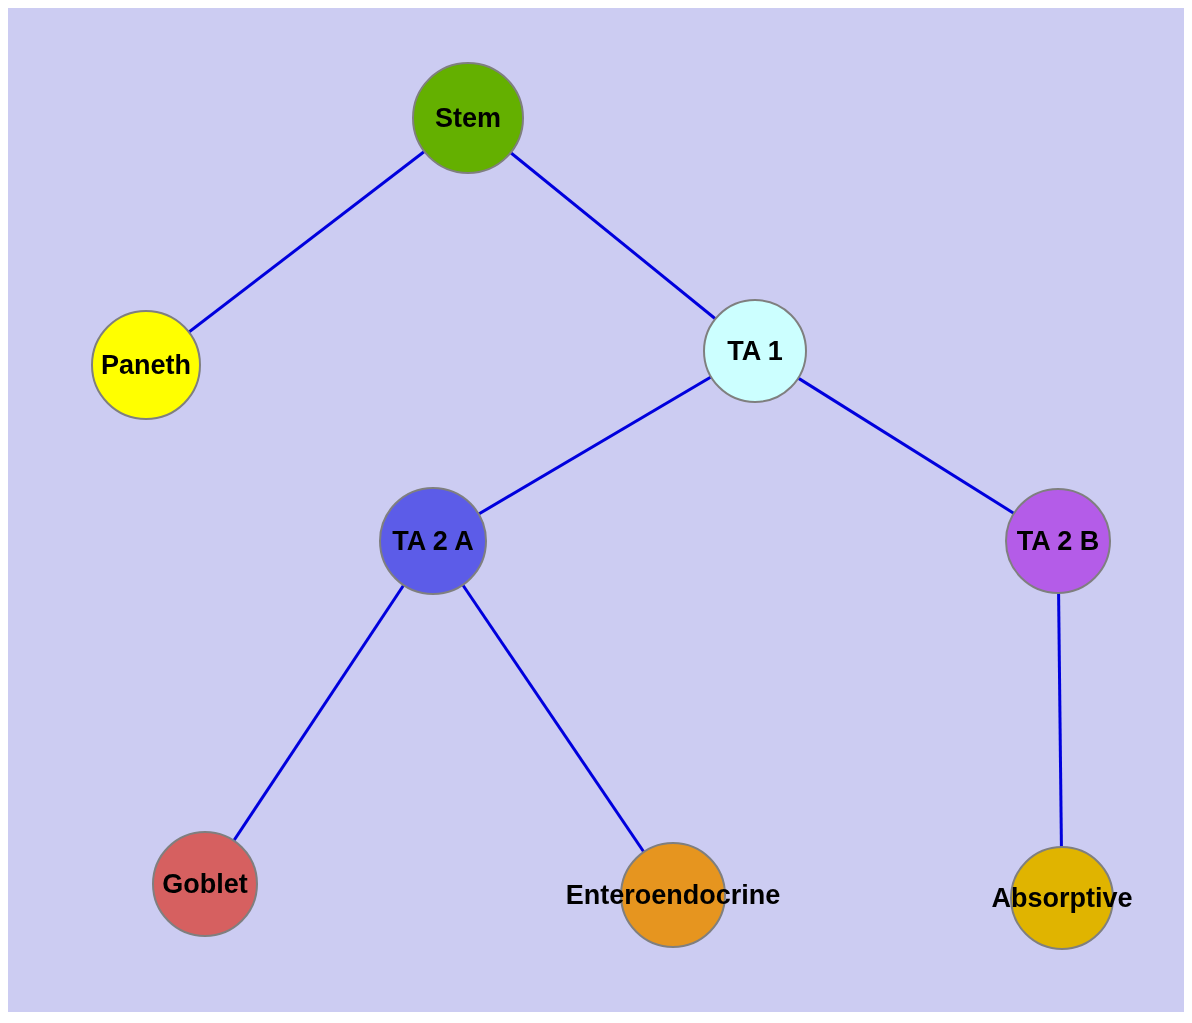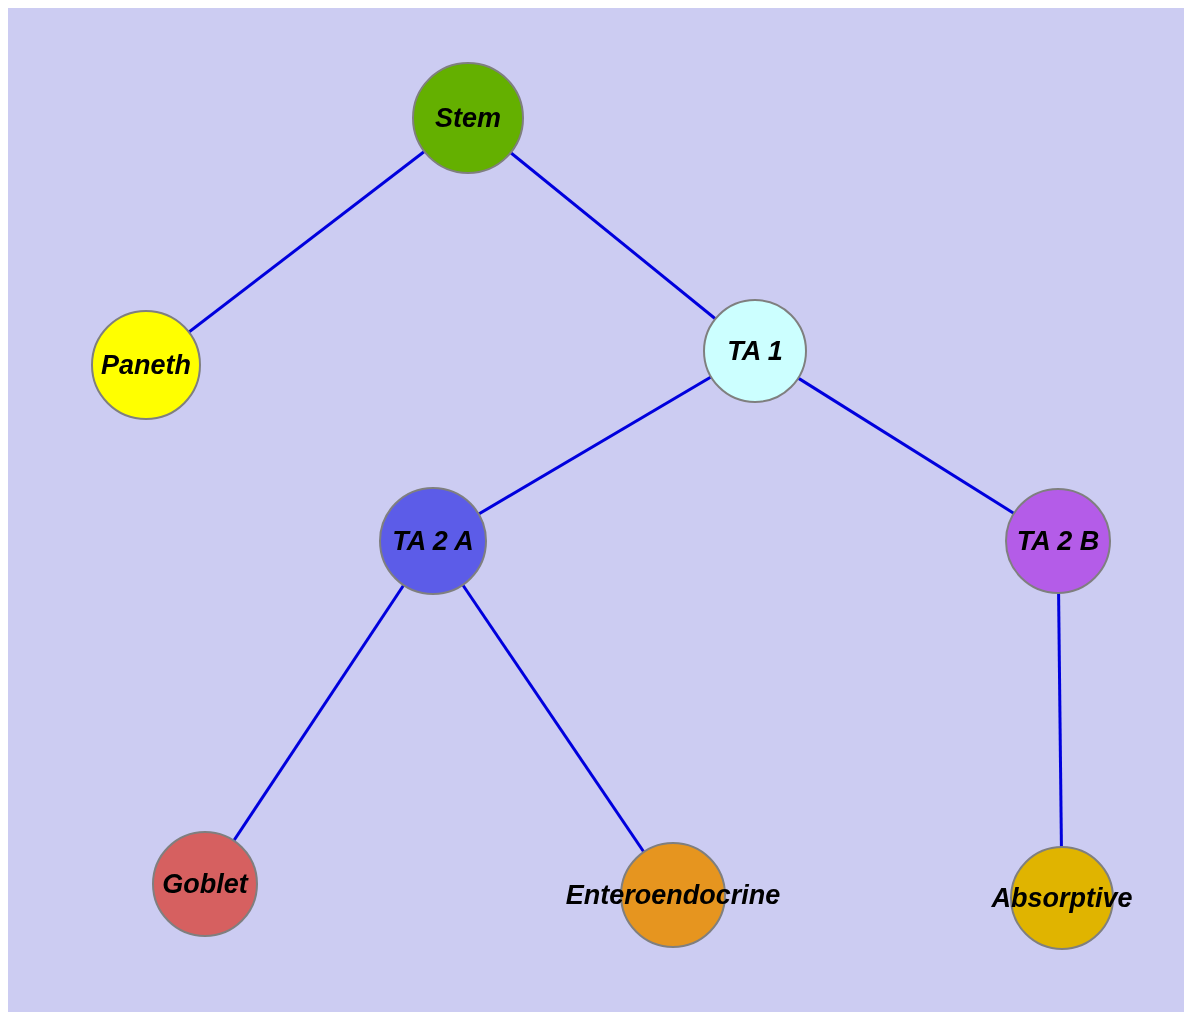--- a/index.html
+++ b/index.html
@@ -8,21 +8,20 @@
     width: 1192px;
     height: 1023px;
     background: #ffffff;
     font-family: "Liberation Sans", sans-serif;
     overflow: hidden;
   }
   #graph-wrap {
     position: relative;
     width: 1192px;
     height: 1023px;
-    font-style: italic;
   }
   svg text {
     font-family: "Liberation Sans", sans-serif;
     font-weight: bold;
     fill: #000000;
     pointer-events: none;
   }
   svg circle {
     cursor: pointer;
   }

